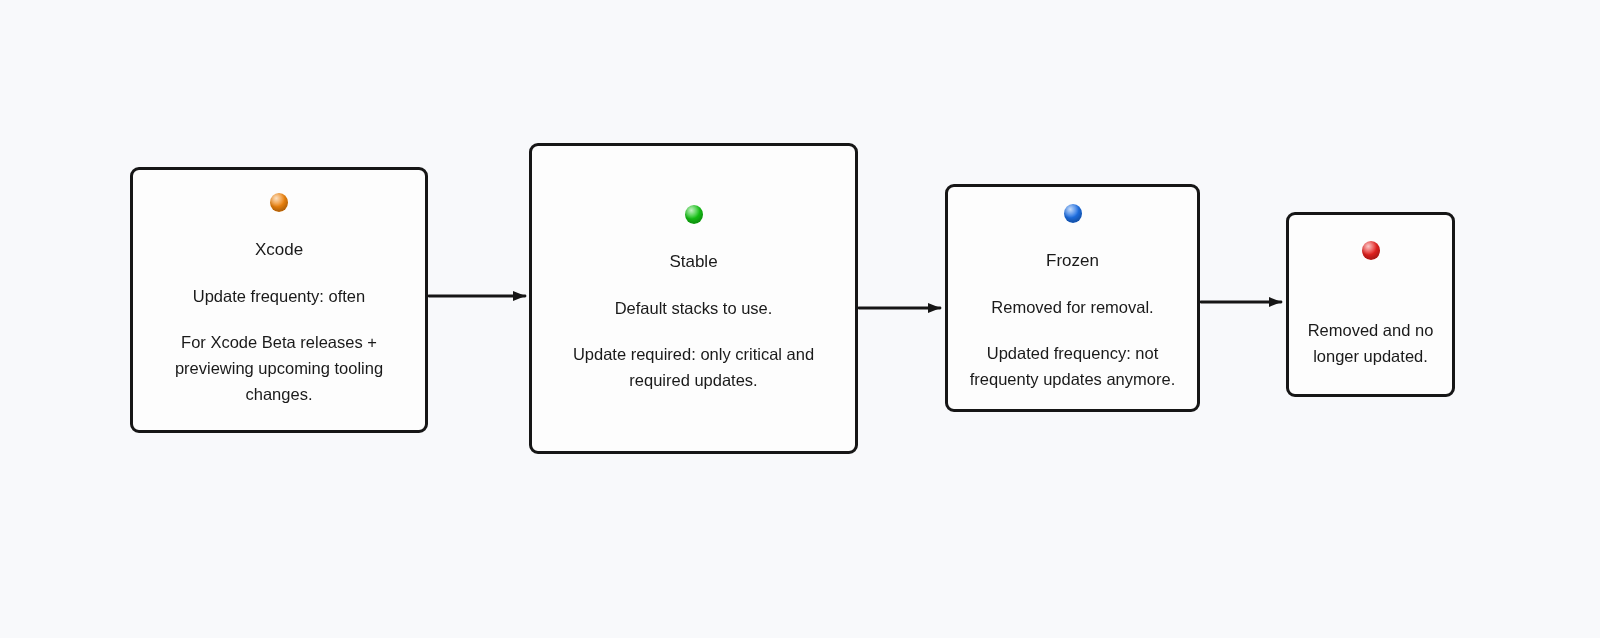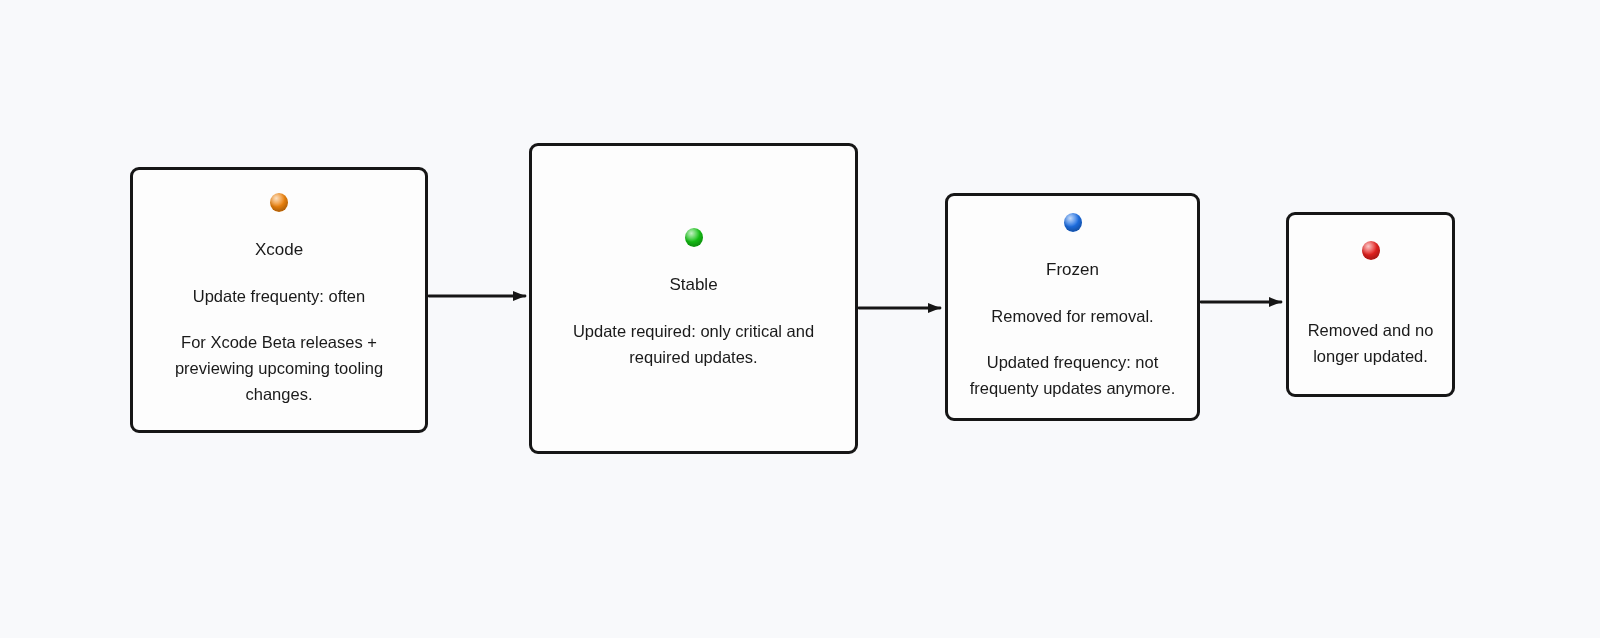--- a/index.html
+++ b/index.html
@@ -22,21 +22,21 @@
     border-radius: 9px;
     display: flex;
     flex-direction: column;
     align-items: center;
     justify-content: center;
     text-align: center;
     padding: 0 12px;
   }
   .card-edge    { left: 130px; top: 167px; width: 298px; height: 266px; }
   .card-stable  { left: 529px; top: 143px; width: 329px; height: 311px; text-align: center; }
-  .card-frozen  { left: 945px; top: 193px; width: 255px; height: 228px; }
+  .card-frozen  { left: 945px; top: 184px; width: 255px; height: 228px; }
   .card-removed { left: 1286px; top: 212px; width: 169px; height: 185px; gap: 37px; }
   .dot {
     width: 18px;
     height: 19px;
     border-radius: 50%;
     box-shadow: inset -1px -3px 4px rgba(0,0,0,.28);
     flex: 0 0 auto;
   }
   .card-title {
     font-size: 17px;
@@ -79,20 +79,21 @@
     <div class="card-title">Xcode</div>
     <p>Update frequenty: often</p>
     <p>For Xcode Beta releases +
 previewing upcoming tooling
 changes.</p>
   </div>
 
   <div class="card card-stable" style="border-color: rgb(22, 22, 22); background: rgb(253, 253, 253);">
     <span class="dot" style="background: radial-gradient(circle at 35% 28%, rgba(255, 255, 255, 0.75) 0%, rgba(255, 255, 255, 0) 48%), rgb(21, 195, 21);"></span>
     <div class="card-title">Stable</div>
+    <p>Default stacks to use.</p>
     <p>Update required: only critical and
 required updates.</p>
   </div>
 
   <div class="card card-frozen" style="border-color: rgb(22, 22, 22); background: rgb(253, 253, 253);">
     <span class="dot" style="background: radial-gradient(circle at 35% 28%, rgba(255, 255, 255, 0.75) 0%, rgba(255, 255, 255, 0) 48%), rgb(29, 111, 228);"></span>
     <div class="card-title">Frozen</div>
     <p>Removed for removal.</p>
     <p>Updated frequency: not
 frequenty updates anymore.</p>

